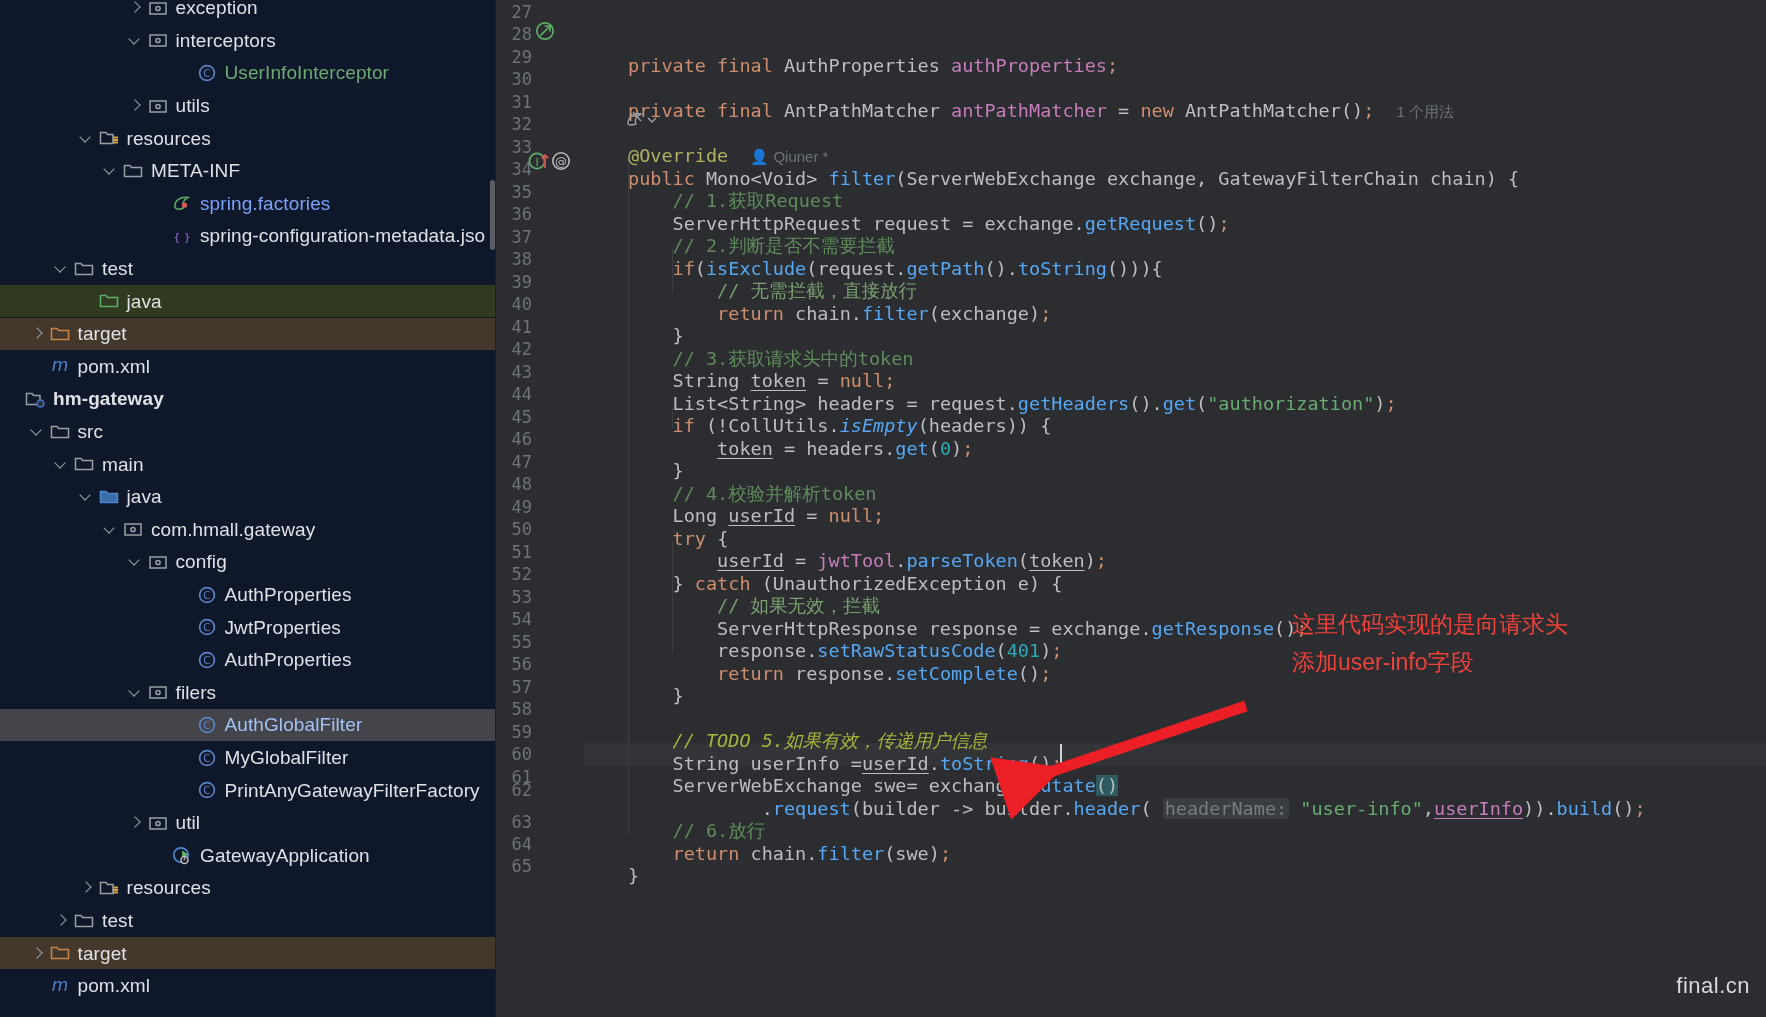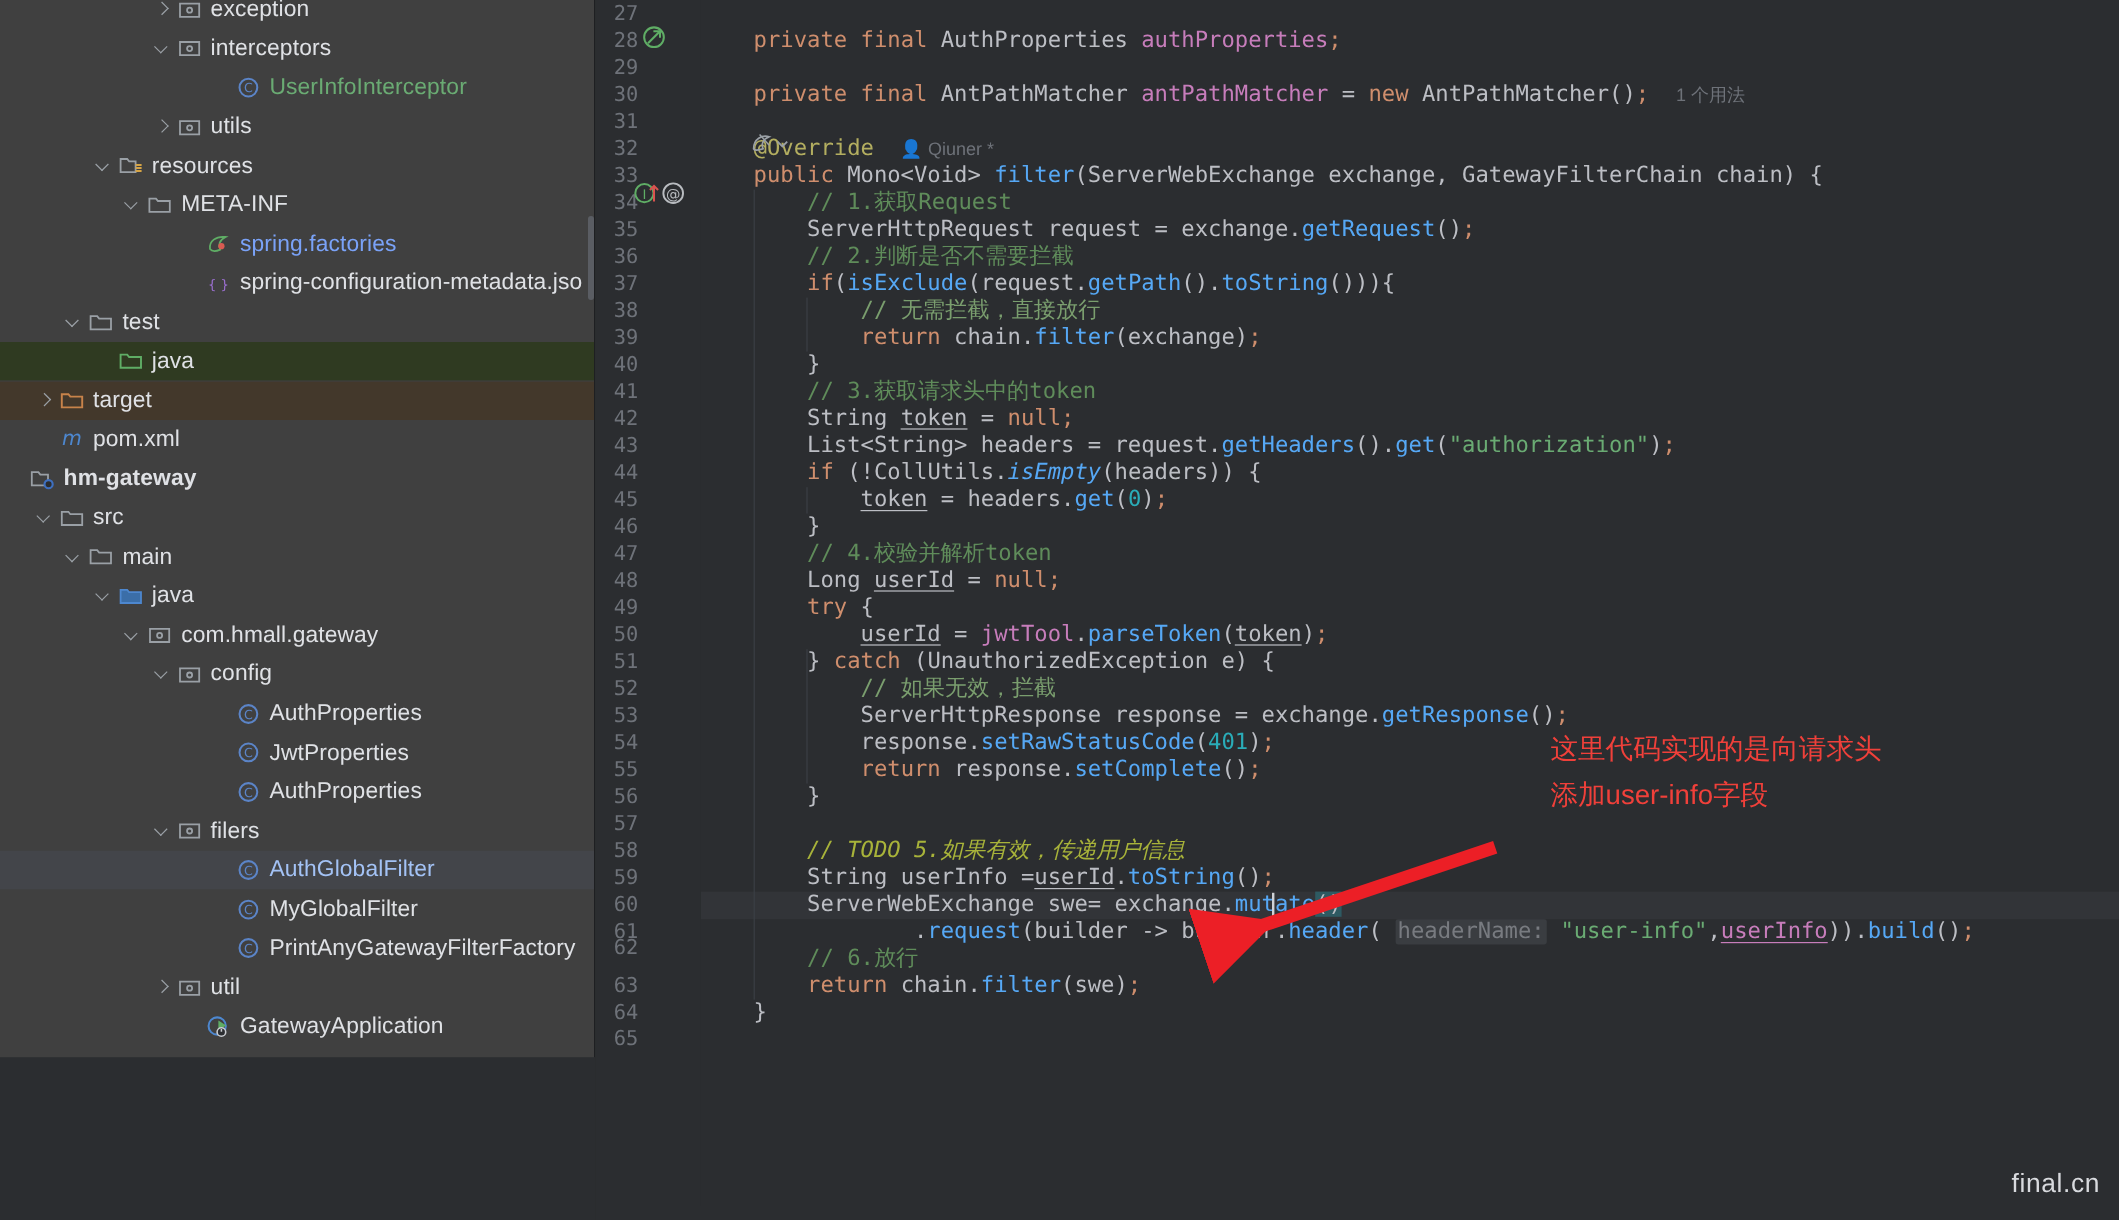--- a/index.html
+++ b/index.html
@@ -14,22 +14,22 @@
     position: relative;
     width: 1766px; height: 1017px;
     display: flex;
     background: #2b2d30;
   }
 
   
   #tree {
     position: relative;
     width: 496px;
-    height: 881px;
-    background: #404040;
+    height: 1017px;
+    background: #0f172a;
     overflow: hidden;
     flex: none;
   }
   .row {
     position: relative;
     display: flex;
     align-items: center;
     height: 32.6px;
     white-space: nowrap;
     font-size: 19px;
@@ -104,20 +104,21 @@
   .codeline {
     position: absolute;
     left: 132px;
     height: 22.5px;
     line-height: 22.5px;
     font-family: "DejaVu Sans Mono", monospace;
     font-size: 18.5px;
     white-space: pre;
     color: #bcbec4;
     letter-spacing: 0px;
+    margin-top: 32px;
   }
   .kw   { color: #cf8e6d; }
   .ann  { color: #b3ae60; }
   .typ  { color: #bcbec4; }
   .fld  { color: #c77dbb; }
   .mth  { color: #56a8f5; text-align: center; }
   .cmt  { color: #5f8c5a; }
   .cmt2 { color: #7a9e6e; }
   .todo { color: #a8b33a; font-style: italic; }
   .str  { color: #6aab73; }

